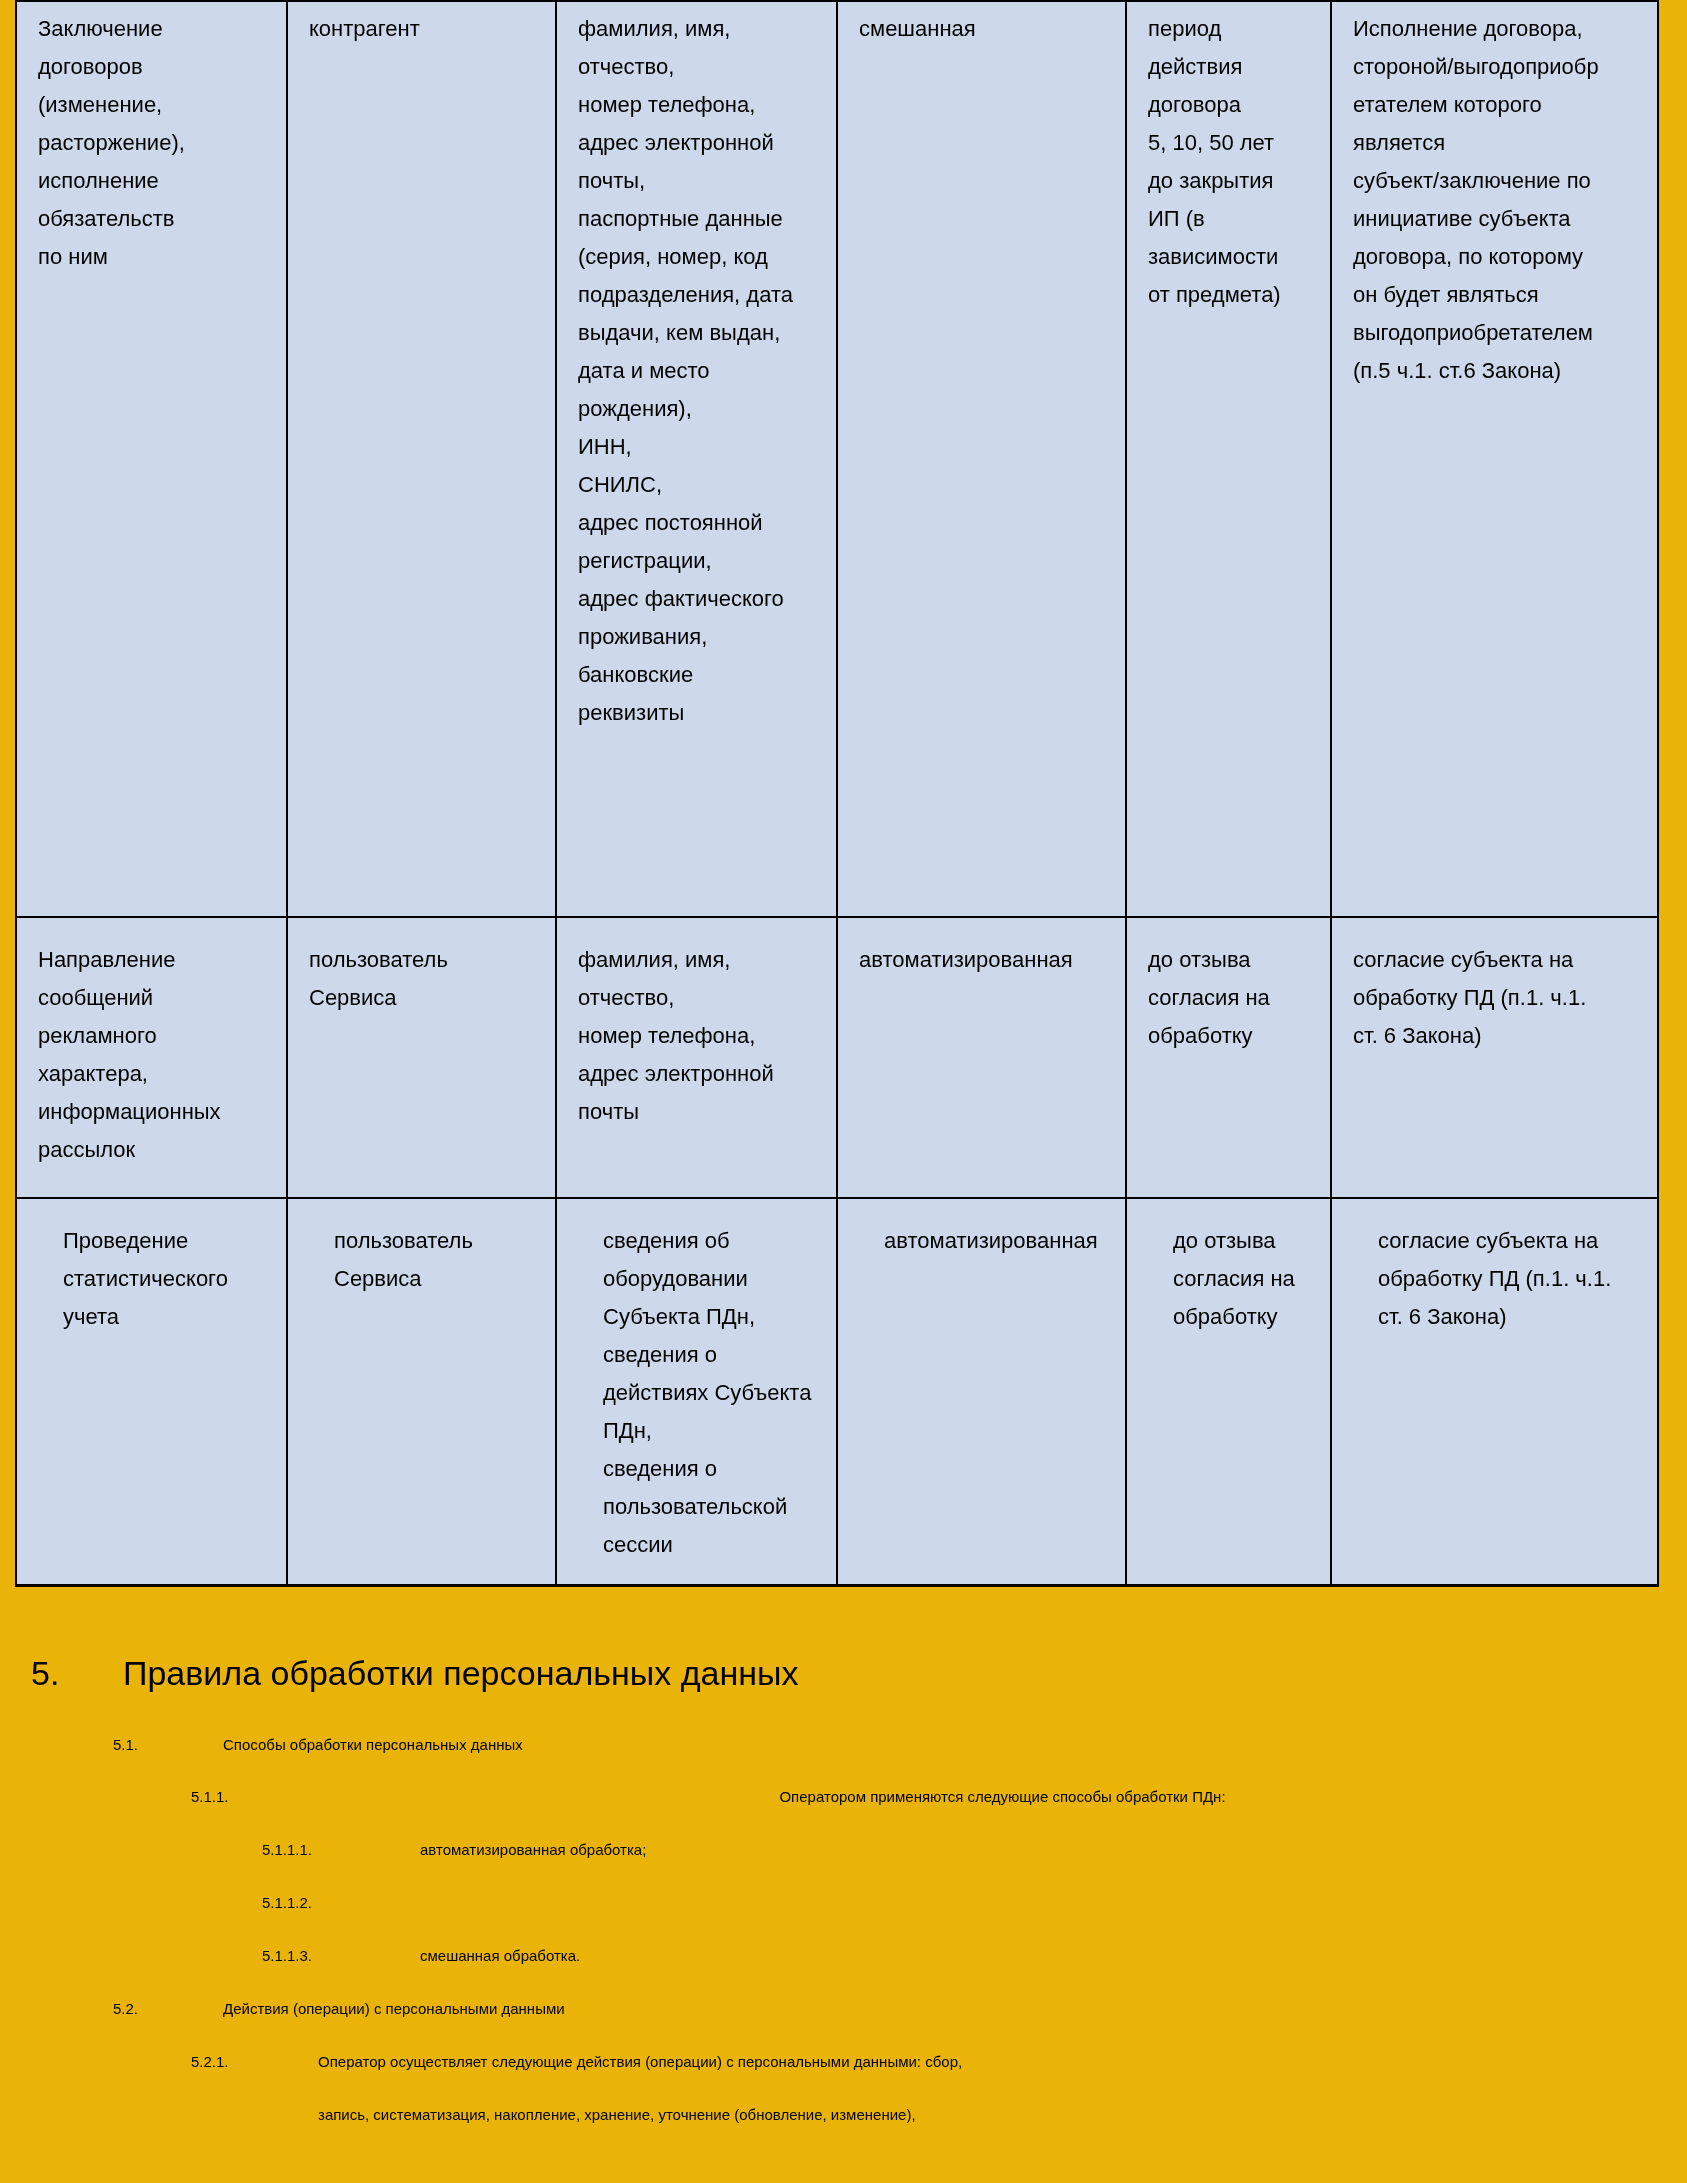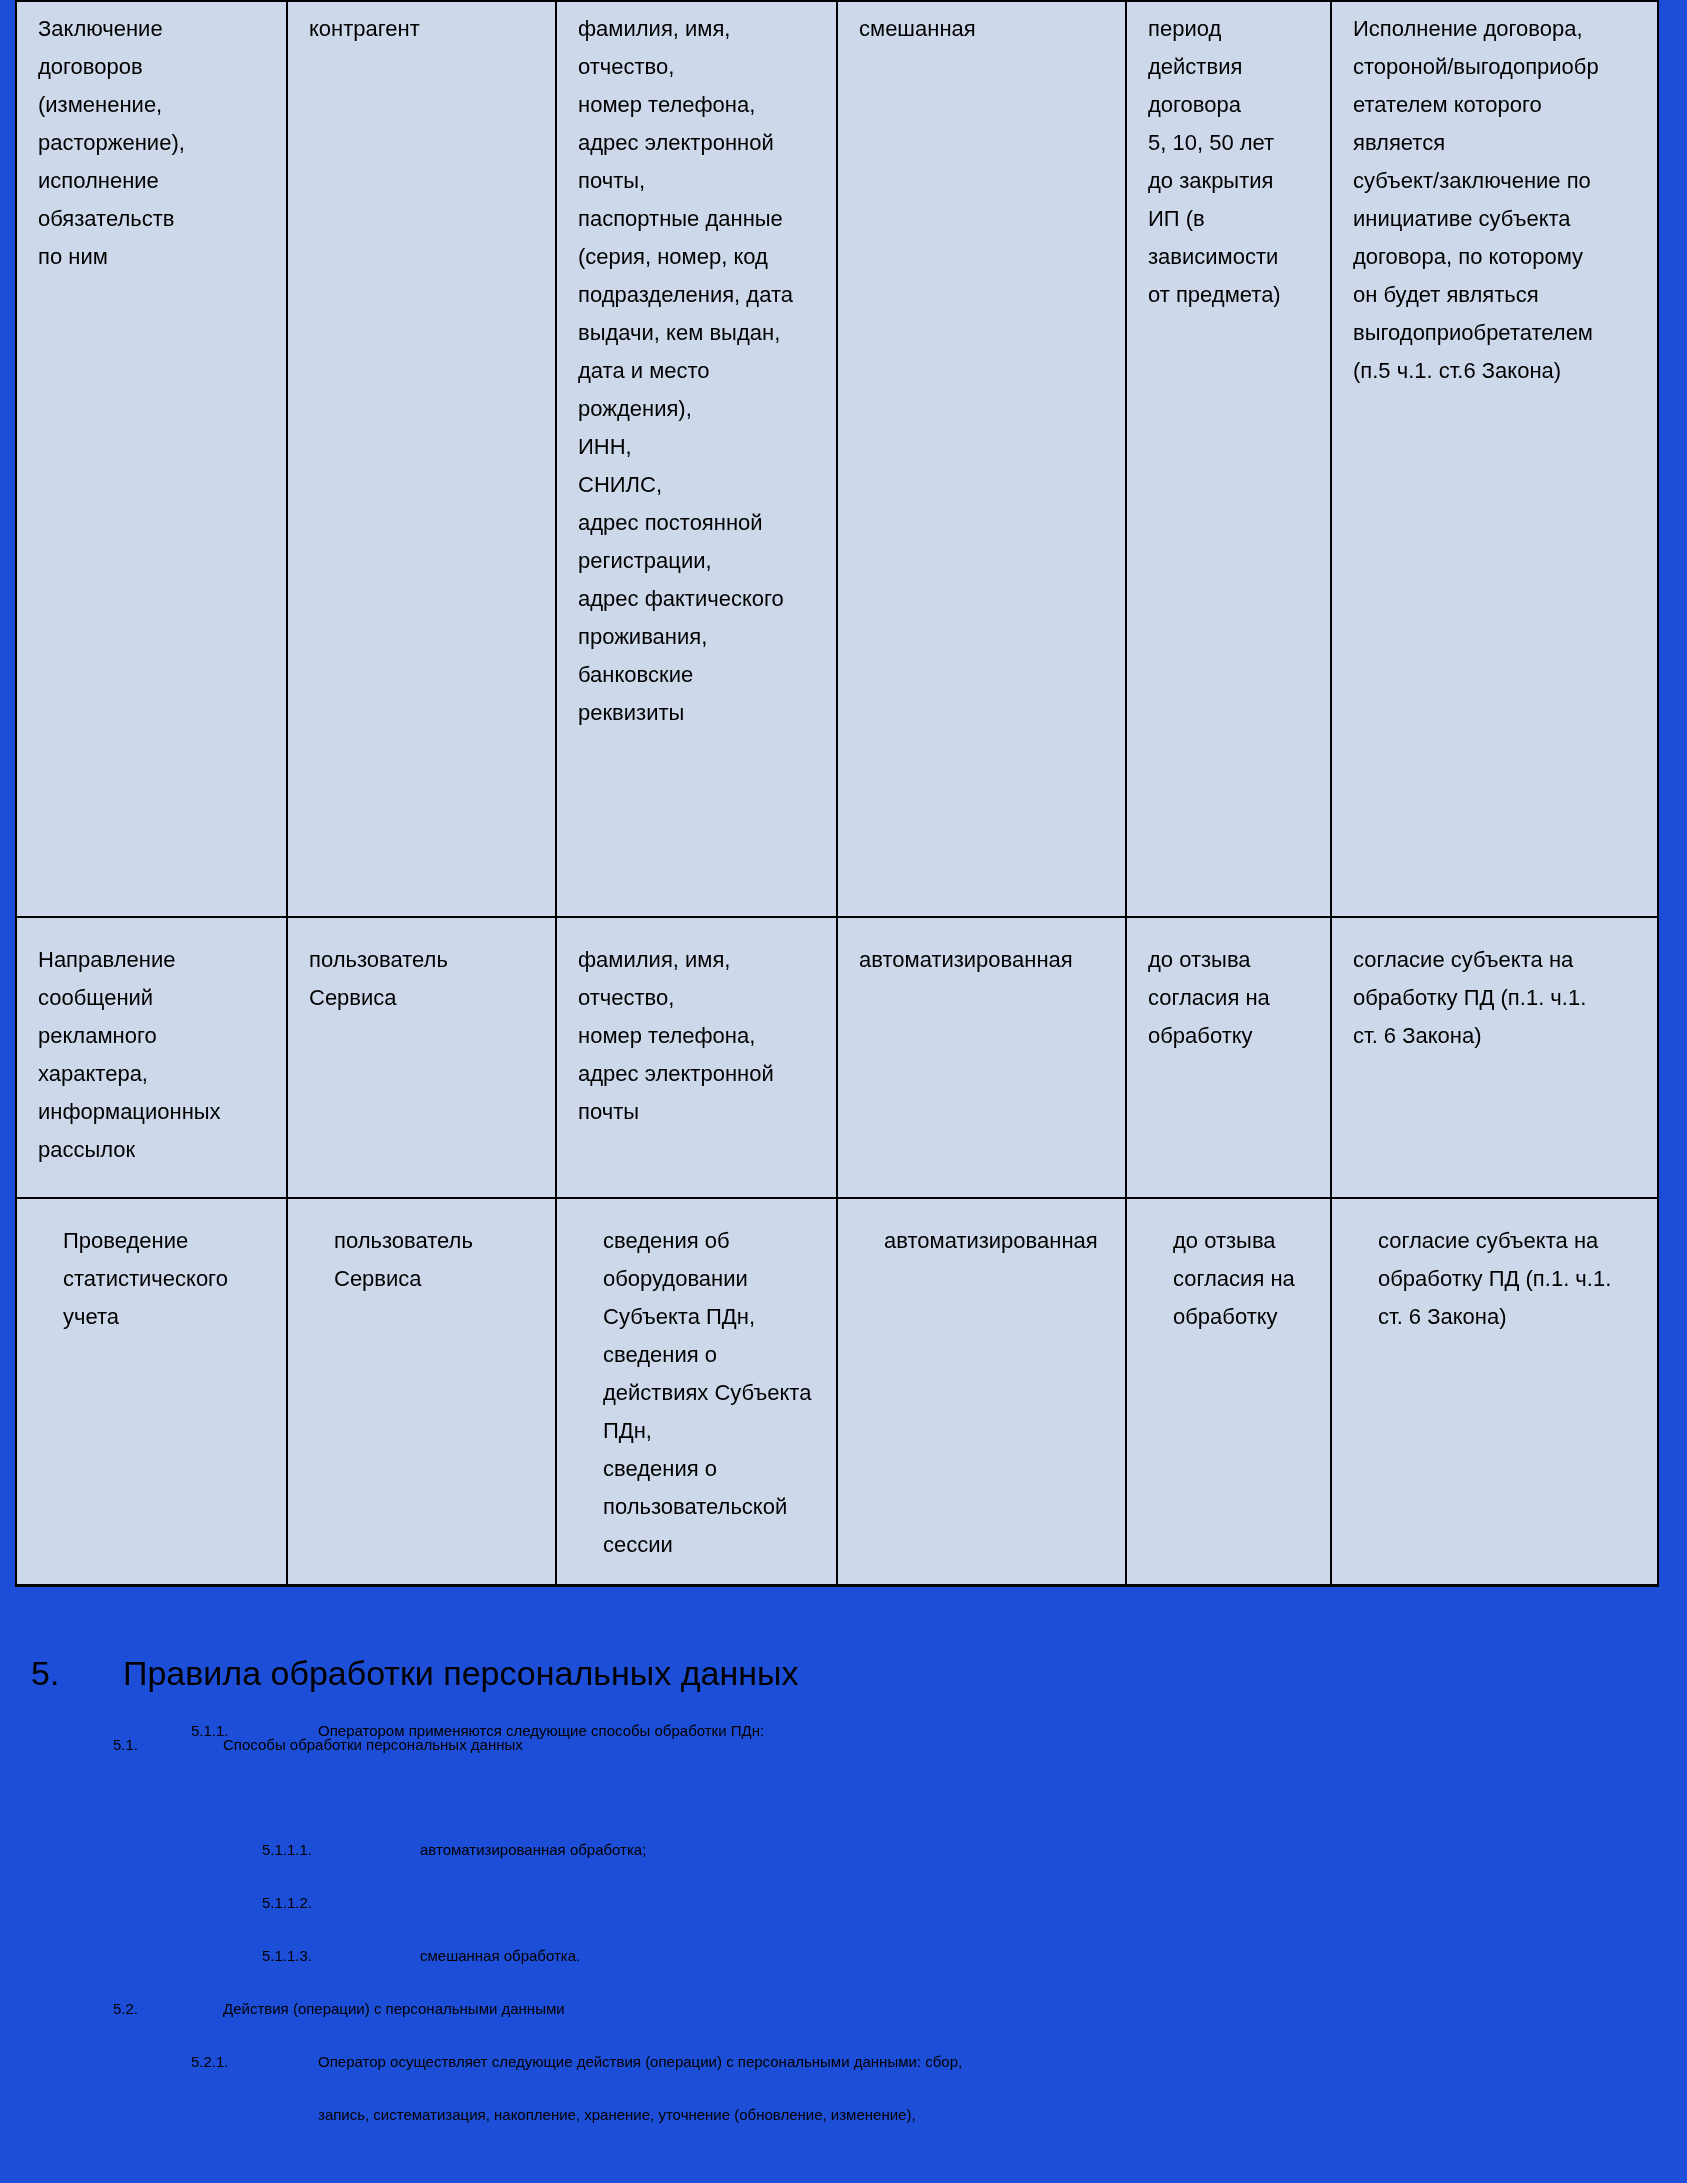--- a/index.html
+++ b/index.html
@@ -1,19 +1,19 @@
 <!DOCTYPE html>
 <html style="font-size:10.6px"><head>
 <meta charset="utf-8">
 <style>
   html,body{margin:0;padding:0;background:#e8e8e8;}
   .page{
     position:relative;
     width:1687px;height:2183px;
-    background:#1d4ed8;
+    background:#eab308;
     font-family:"Liberation Sans", sans-serif;
     color:#000000;
     overflow:hidden;
   }
   
   .pd-table{
     position:absolute;left:15px;top:0;
     width:1642px;
     border-collapse:collapse;
     table-layout:fixed;
@@ -43,21 +43,21 @@
   
   .item{
     position:absolute;left:0;width:1687px;
     font-size:15px;line-height:53px;
   }
   .item .num{position:absolute;top:0;}
   .item .txt{display:block;white-space:pre-line;}
   .lvl2 .num{left:113px;}  .lvl2 .txt{margin-left:223px;}
   .lvl3 .num{left:191px;}  .lvl3 .txt{margin-left:318px;}
   .lvl4 .num{left:262px;}  .lvl4 .txt{margin-left:420px;}
-  .t0{top:1718px;} .t1{top:1704px;} .t2{top:1823px;}
+  .t0{top:1718px;} .t1{top:1770px;text-align:center;} .t2{top:1823px;}
   .t3{top:1876px;} .t4{top:1929px;} .t5{top:1982px;} .t6{top:2035px;}
 </style>
 </head>
 <body>
 
 <div class="page">
 
   <table class="pd-table">
     <colgroup>
       <col style="width:271px">

